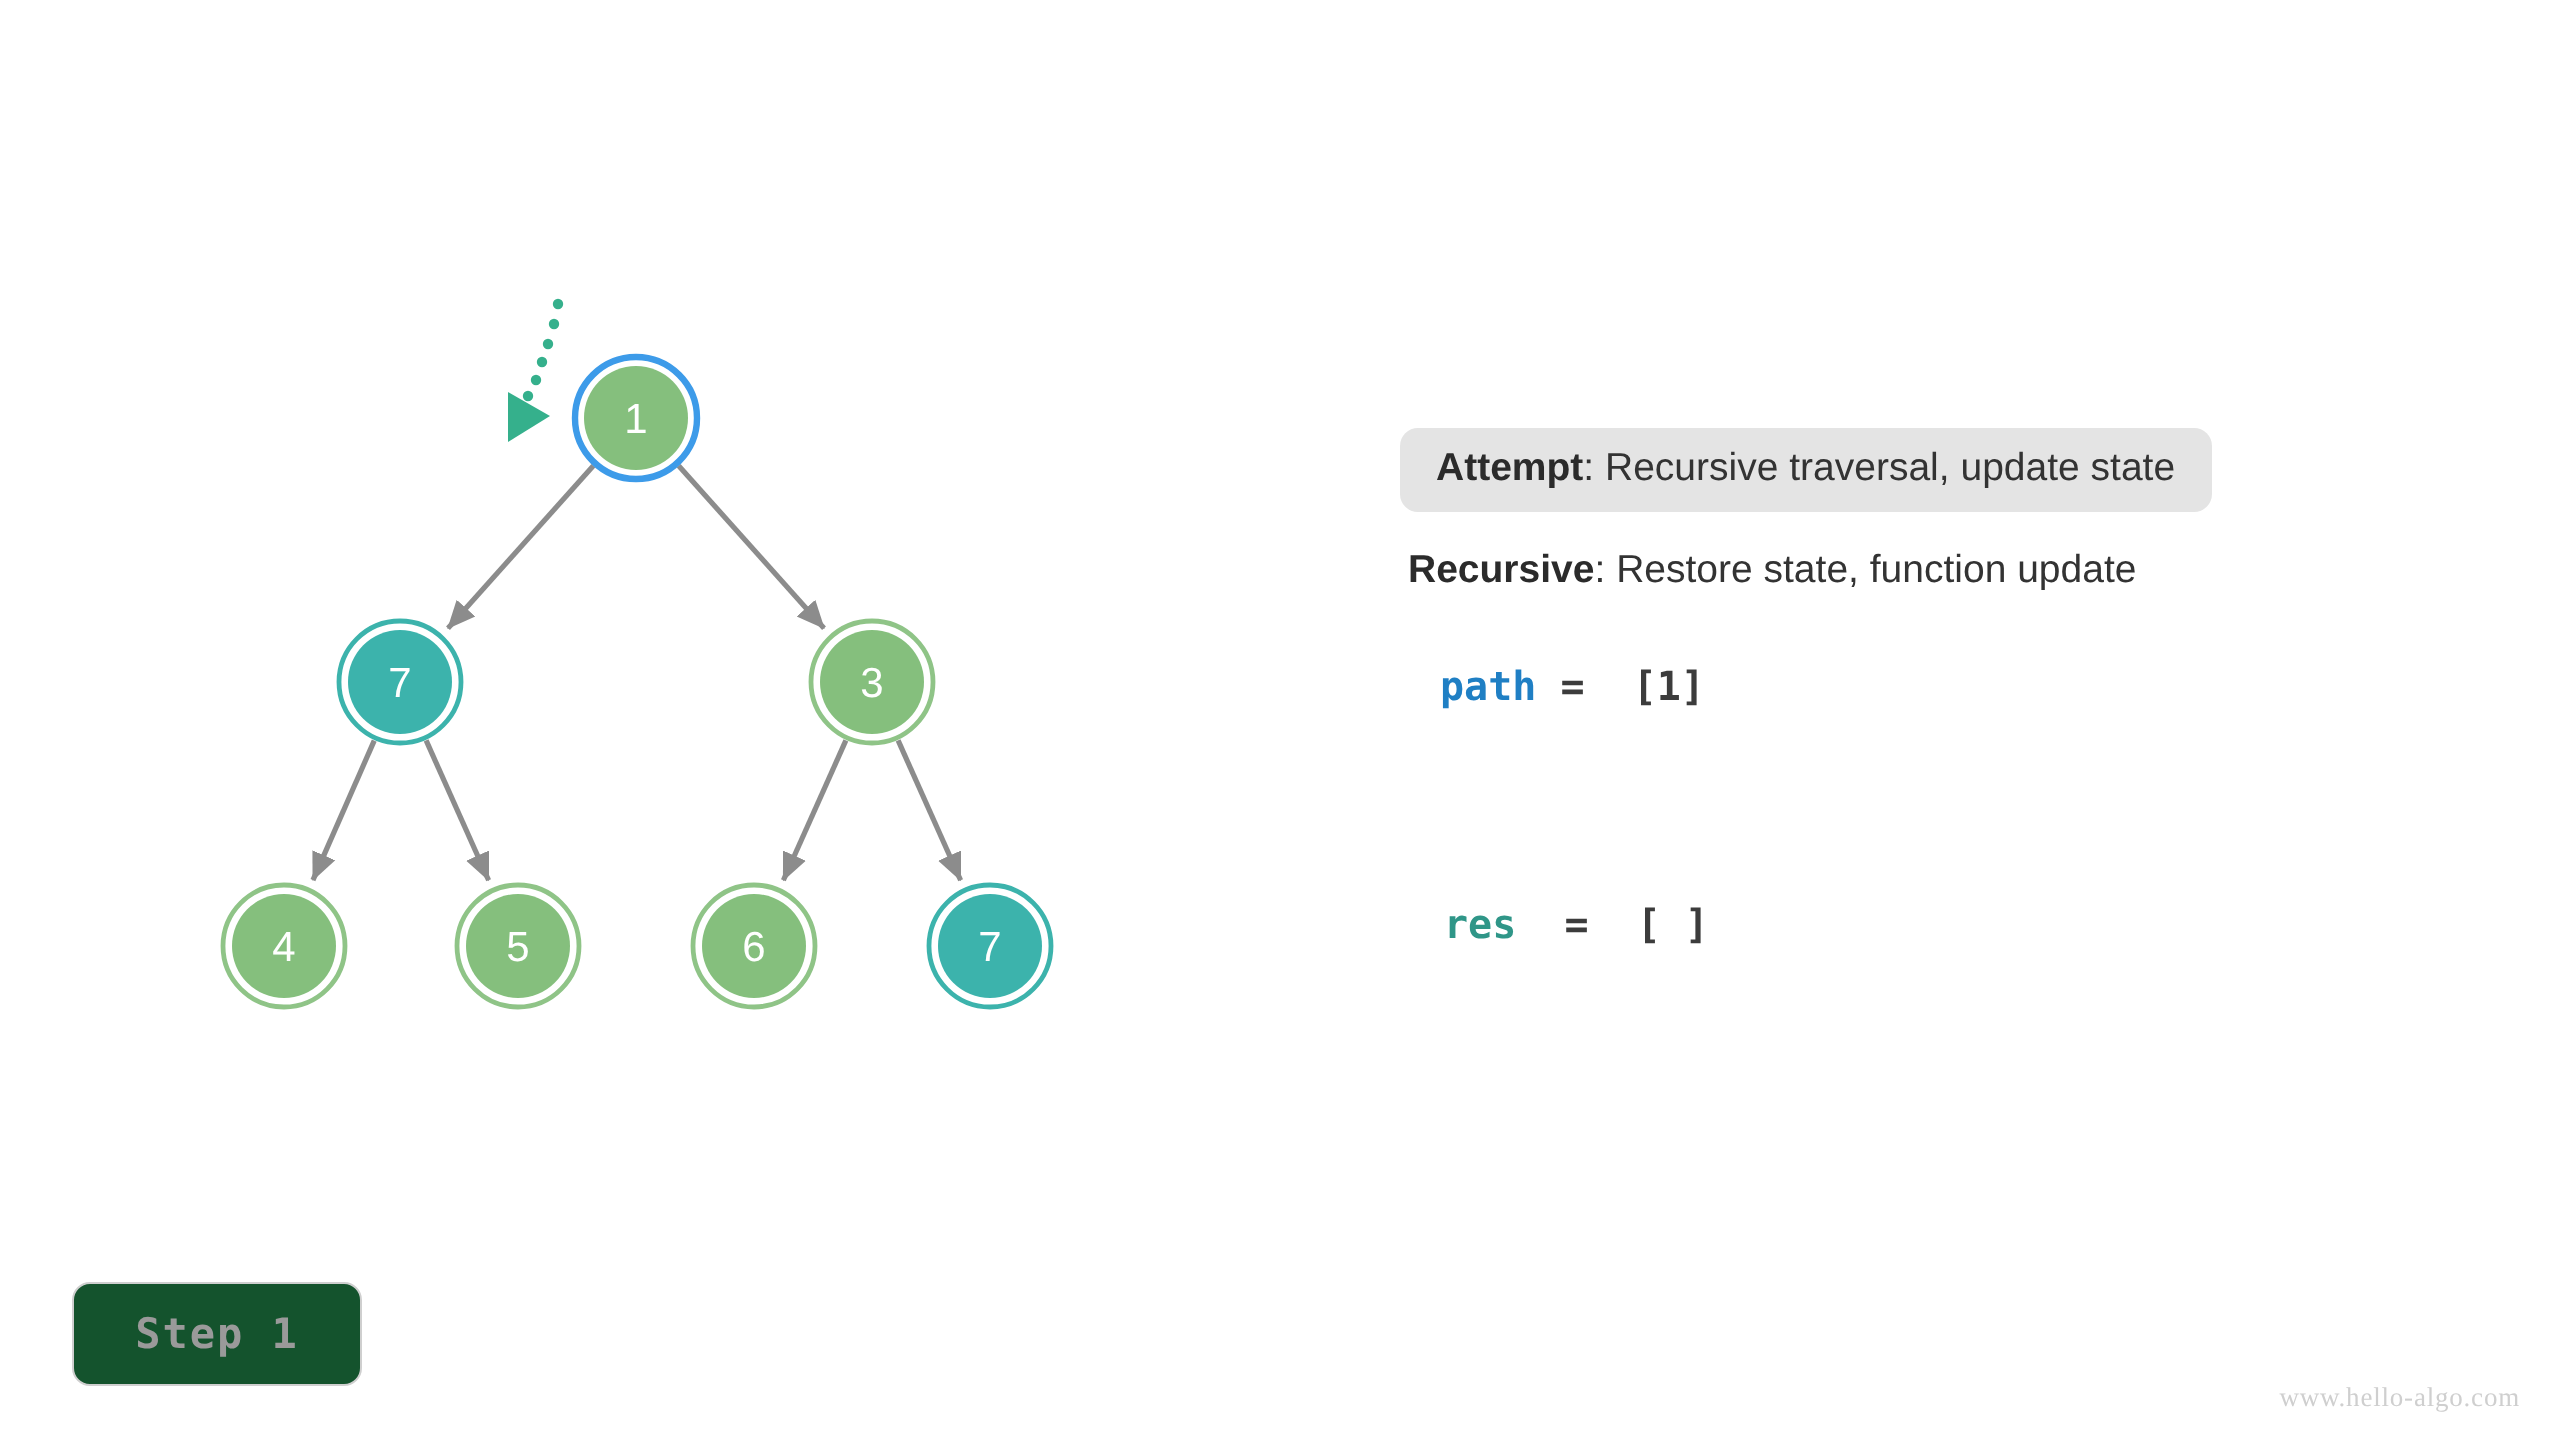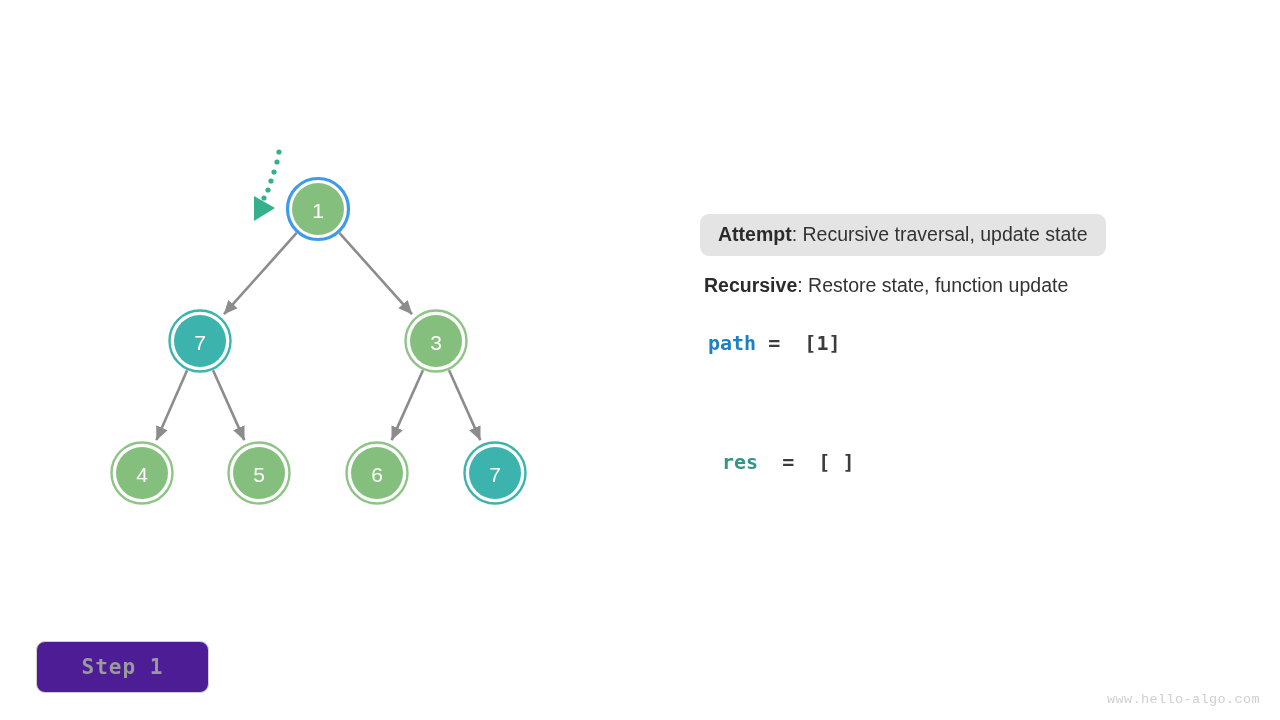--- a/index.html
+++ b/index.html
@@ -61,53 +61,53 @@
     font-weight: bold;
     white-space: pre;
     padding-left: 18px;
   }
   .var-name-path { color: #1f7fc4; }
   .var-name-res  { color: #2f9688; margin-left: 18px; }
   .var-rest      { color: #3c3c3c; }
 
   #row-attempt   { position: absolute; left: 14px;  top: 0;   }
   #row-backtrack { position: absolute; left: 0;  top: 51px; }
-  #row-path      { position: absolute; left: 4px;  top: 117px; }
+  #row-path      { position: absolute; left: 16px;  top: 117px; }
   #row-res       { position: absolute; left: 0;  top: 236px; }
 
   
   #step-badge {
     position: absolute;
     left: 36px;
     top: 641px;
-    width: 173px;
+    width: 145px;
     height: 52px;
     border: 1.4px solid #cfcfcf;
     border-radius: 9px;
-    background: #4c1d95;
+    background: #14532d;
     display: flex;
     align-items: center;
     justify-content: center;
     box-sizing: border-box;
   }
   #step-badge .step-label {
     font-family: "DejaVu Sans Mono", monospace;
     font-size: 21px;
     font-weight: bold;
     color: #9a9a9a;
     letter-spacing: 1px;
     white-space: pre;
   }
 
   
   #watermark {
     position: absolute;
     right: 20px;
     bottom: 13px;
-    font-family: Liberation Mono, monospace;
+    font-family: Liberation Serif, serif;
     font-size: 13.5px;
     color: #cfcfcf;
     letter-spacing: 0.4px;
     white-space: nowrap;
   }
 
   .node-text {
     font-family: "Liberation Sans", sans-serif;
     font-size: 21px;
     fill: #ffffff;

